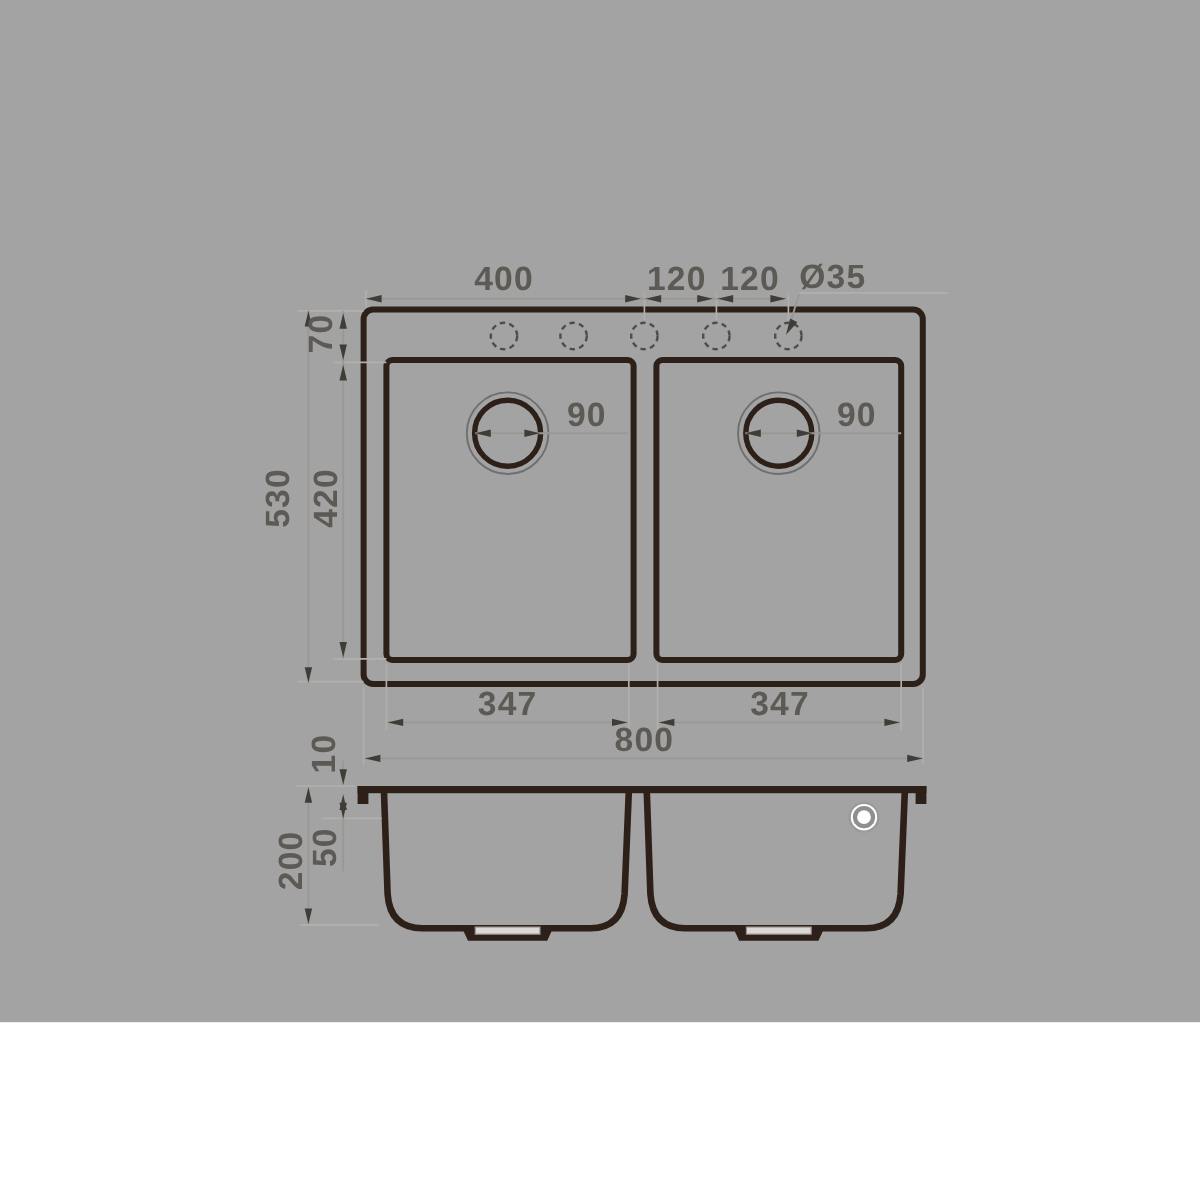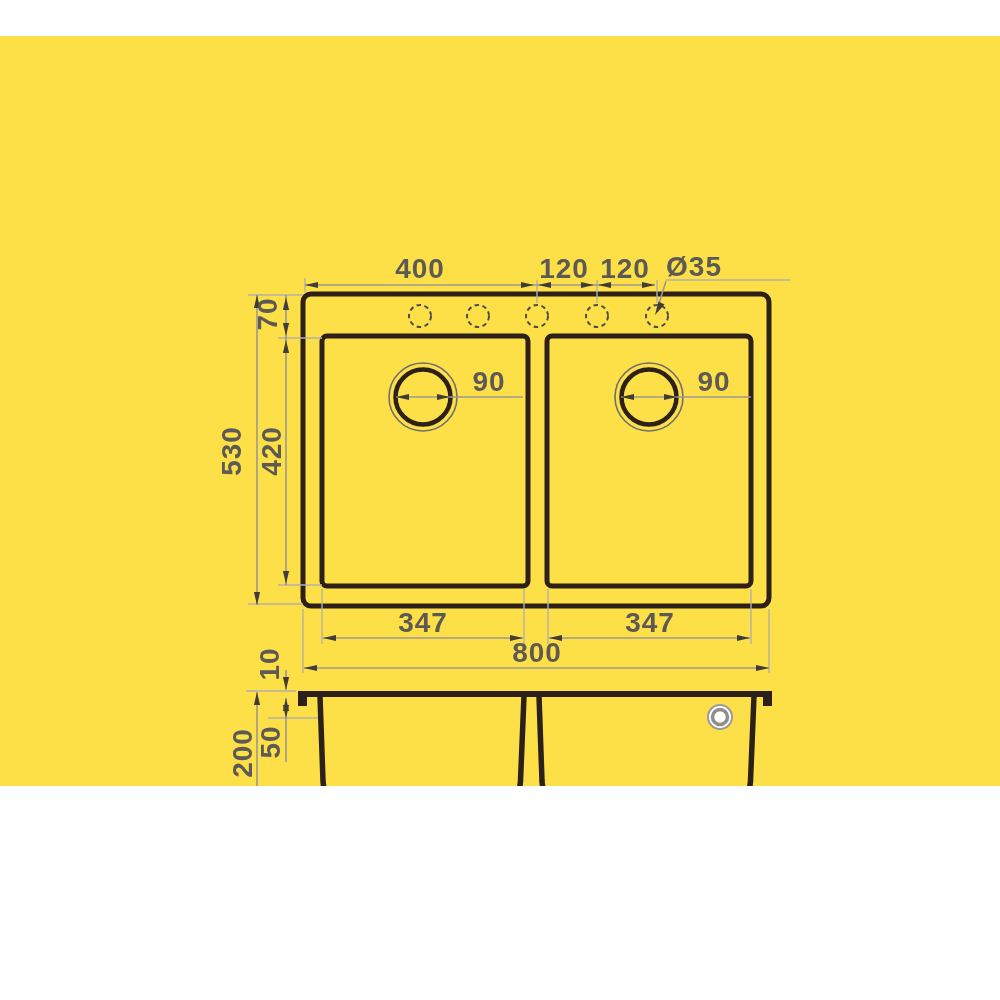--- a/index.html
+++ b/index.html
@@ -1,21 +1,20 @@
 <!DOCTYPE html>
 <html><head>
 <meta charset="utf-8">
 <style>
   html,body{margin:0;padding:0;background:#ffffff;}
   .canvas{
     position:relative;
-    width:1000px;height:750px;
-    background:#fde047;
+    width:1000px;height:852px;
+    background:#a3a3a3;
     font-family:"Liberation Sans", sans-serif;
-    margin-top:36px;
   }
   svg{position:absolute;top:0;left:0;}
   .dim-text{
     font-family:"Liberation Sans", sans-serif;
     font-weight:bold;
     font-size:28px;
     letter-spacing:1px;
     fill:#5d5a55;
   }
   .thick{stroke:#2c2018;fill:none;}

